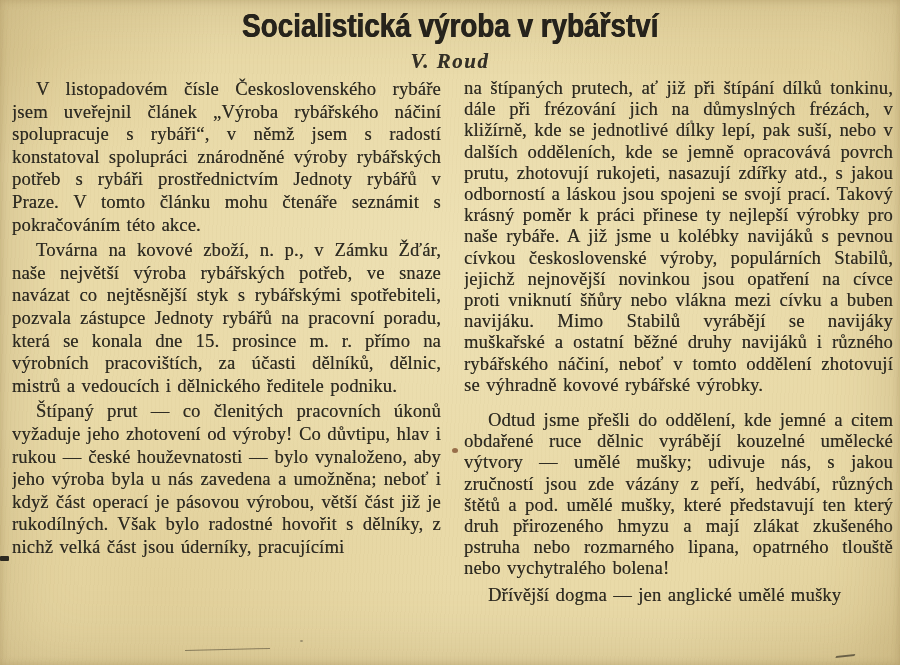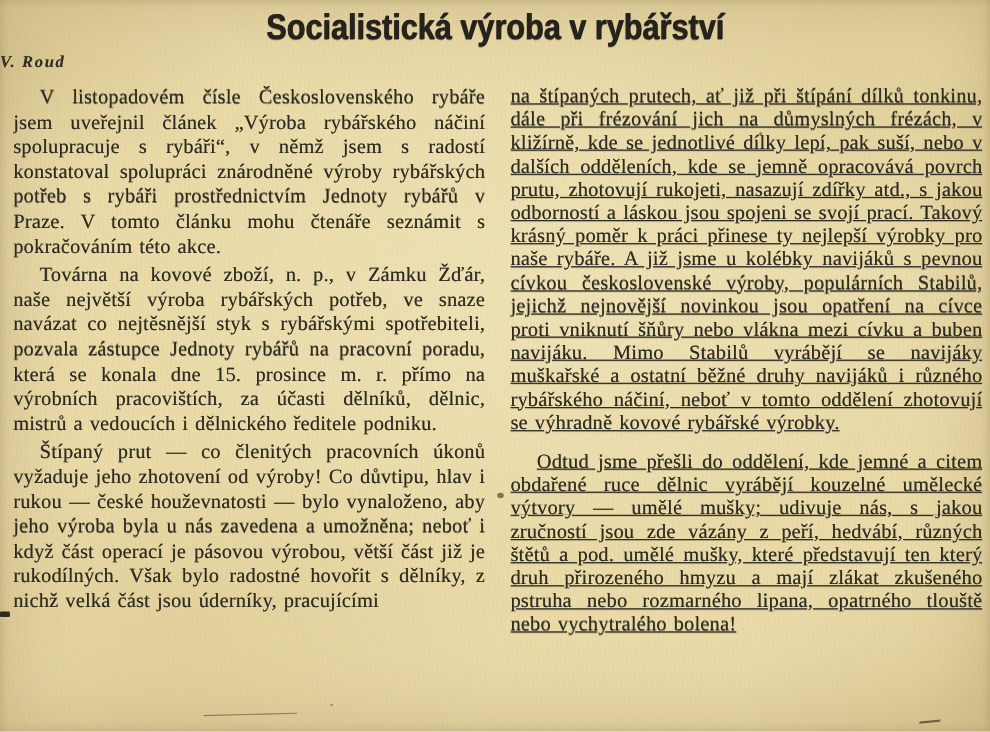--- a/index.html
+++ b/index.html
@@ -33,23 +33,24 @@
     font-weight: bold;
     font-size: 29px;
     letter-spacing: 0px;
     color: #26231c;
     transform: scale(0.96, 1.12);
     transform-origin: 50% 0;
     text-shadow: 0.7px 0 0 #26231c, 0 0.4px 0.6px rgba(38,35,28,0.55);
   }
   .byline {
     margin-top: 9px;
+    text-align: center;
     font-style: italic;
     font-weight: bold;
-    font-size: 15px;
+    font-size: 21px;
     letter-spacing: 1.5px;
     color: #332f26;
     text-shadow: 0 0 0.6px rgba(51,47,38,0.6);
   }
   .columns {
     position: absolute;
     top: 78px;
     left: 12px;
     right: 7px;
     bottom: 8px;
@@ -59,21 +60,21 @@
   .col {
     width: 434px;
     overflow: hidden;
     text-align: justify;
     font-size: 18.5px;
     letter-spacing: 0.2px;
     word-spacing: 1.5px;
     text-shadow: 0.25px 0.25px 0.45px rgba(46,43,34,0.65);
   }
   .col-left { line-height: 22.6px; }
-  .col-right { line-height: 21.2px; text-decoration: underline; }
+  .col-right { line-height: 21.2px; }
   .col p {
     margin: 0 0 3px 0;
     text-indent: 24px;
   }
   .col p.no-indent { text-indent: 0; }
   .col p.space-before { margin-top: 14px; }
   .col p.small-space-before { margin-top: 5px; }
 
   
   .speck {
@@ -119,20 +120,21 @@
 
     <div class="col col-left">
       <p>V listopadovém čísle Československého rybáře jsem uveřejnil článek „Výroba rybářského náčiní spolupracuje s rybáři“, v němž jsem s radostí konstatoval spolupráci znárodněné výroby rybářských potřeb s rybáři prostřednictvím Jednoty rybářů v Praze. V tomto článku mohu čtenáře seznámit s pokračováním této akce.</p>
       <p>Továrna na kovové zboží, n. p., v Zámku Žďár, naše největší výroba rybářských potřeb, ve snaze navázat co nejtěsnější styk s rybářskými spotřebiteli, pozvala zástupce Jednoty rybářů na pracovní poradu, která se konala dne 15. prosince m. r. přímo na výrobních pracovištích, za účasti dělníků, dělnic, mistrů a vedoucích i dělnického ředitele podniku.</p>
       <p>Štípaný prut — co členitých pracovních úkonů vyžaduje jeho zhotovení od výroby! Co důvtipu, hlav i rukou — české houževnatosti — bylo vynaloženo, aby jeho výroba byla u nás zavedena a umožněna; neboť i když část operací je pásovou výrobou, větší část již je rukodílných. Však bylo radostné hovořit s dělníky, z nichž velká část jsou úderníky, pracujícími</p>
     </div>
 
     <div class="col col-right">
       <p class="no-indent">na štípaných prutech, ať již při štípání dílků tonkinu, dále při frézování jich na důmyslných frézách, v kližírně, kde se jednotlivé dílky lepí, pak suší, nebo v dalších odděleních, kde se jemně opracovává povrch prutu, zhotovují rukojeti, nasazují zdířky atd., s jakou odborností a láskou jsou spojeni se svojí prací. Takový krásný poměr k práci přinese ty nejlepší výrobky pro naše rybáře. A již jsme u kolébky navijáků s pevnou cívkou československé výroby, populárních Stabilů, jejichž nejnovější novinkou jsou opatření na cívce proti vniknutí šňůry nebo vlákna mezi cívku a buben navijáku. Mimo Stabilů vyrábějí se navijáky muškařské a ostatní běžné druhy navijáků i různého rybářského náčiní, neboť v tomto oddělení zhotovují se výhradně kovové rybářské výrobky.</p>
       <p class="space-before">Odtud jsme přešli do oddělení, kde jemné a citem obdařené ruce dělnic vyrábějí kouzelné umělecké výtvory — umělé mušky; udivuje nás, s jakou zručností jsou zde vázány z peří, hedvábí, různých štětů a pod. umělé mušky, které představují ten který druh přirozeného hmyzu a mají zlákat zkušeného pstruha nebo rozmarného lipana, opatrného tlouště nebo vychytralého bolena!</p>
+      <p class="small-space-before">Dřívější dogma — jen anglické umělé mušky</p>
     </div>
 
   </div>
 
   <div class="speck speck-edge-dash"></div>
   <div class="speck speck-rust"></div>
   <div class="scratch-bottom"></div>
   <div class="mark-check"></div>
   <div class="speck speck-tiny-1"></div>
   <div class="speck speck-tiny-2"></div>

